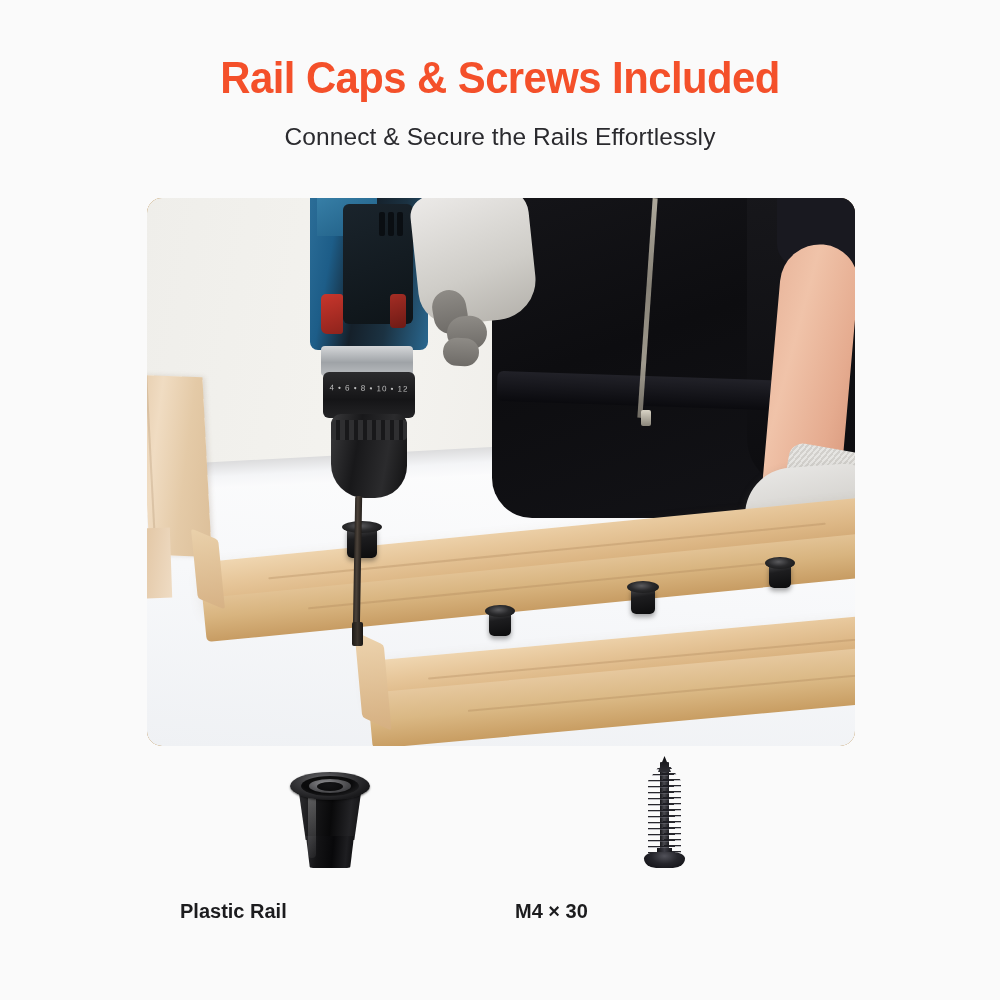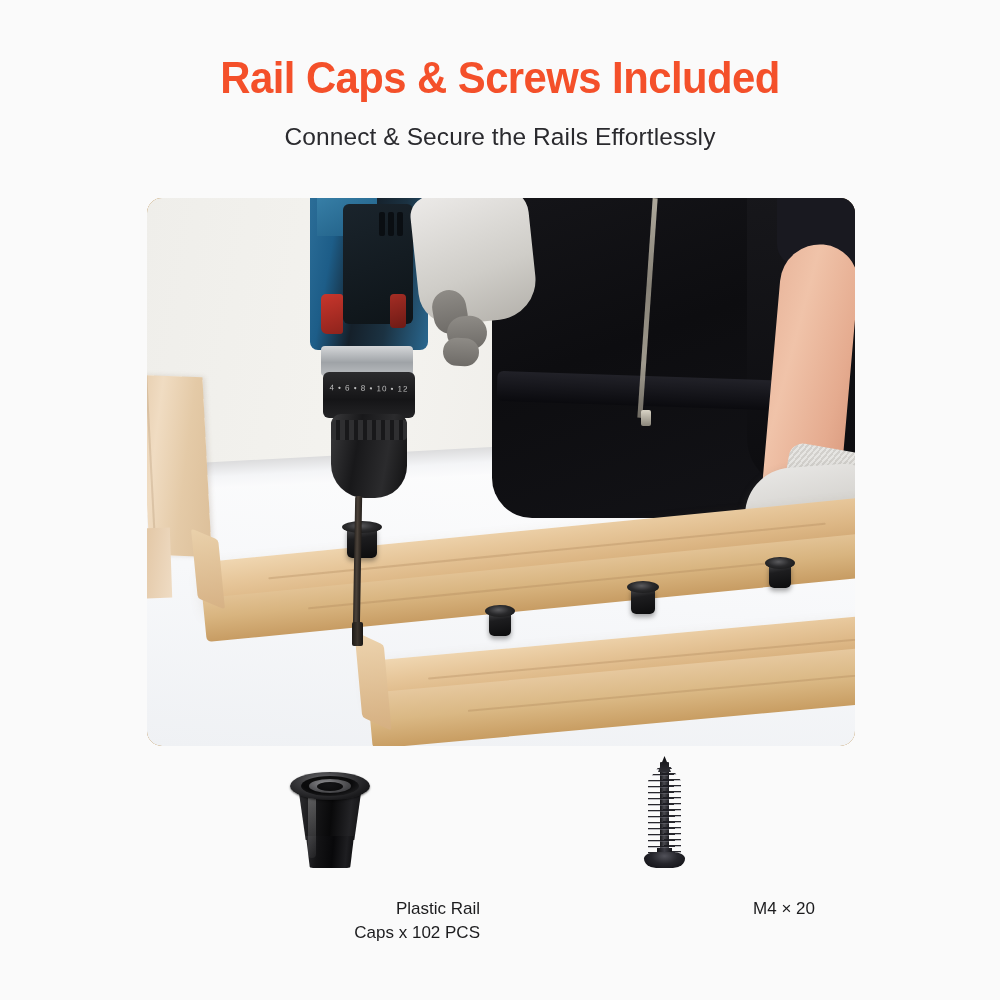--- a/index.html
+++ b/index.html
@@ -353,25 +353,25 @@
     background:radial-gradient(ellipse at 50% 25%,#515159 0%,#26262c 45%,#0d0d11 100%);
     border-radius:50%/70% 70% 100% 100%;
   }
   .screw-neck{
     position:absolute;left:57px;top:96px;width:15px;height:10px;
     background:linear-gradient(90deg,#121216,#3c3c44,#131318);
   }
 
   .part-label{
     position:absolute;
-    text-align:right;
-    font-size:17px;
+    text-align:left;
+    font-size:20px;
     line-height:1.42;
     color:#1c1c1e;
-    font-weight:400;
+    font-weight:700;
     white-space:nowrap;
   }
   .label-left{left:180px;top:897px;width:300px;}
   .label-right{left:515px;top:897px;width:300px;}
 </style>
 </head>
 <body>
 
 <div class="page">
 
@@ -461,20 +461,19 @@
       <div class="screw-threads"></div>
       <div class="screw-tip"></div>
       <div class="screw-neck"></div>
       <div class="screw-head"></div>
     </div>
 
   </div>
 
   <div class="part-label label-left">
     <div>Plastic Rail</div>
-    <div>Caps x 102 PCS</div>
   </div>
 
   <div class="part-label label-right">
-    <div>M4 × 20</div>
+    <div>M4 × 30</div>
   </div>
 
 </div>
 
 </body></html>

